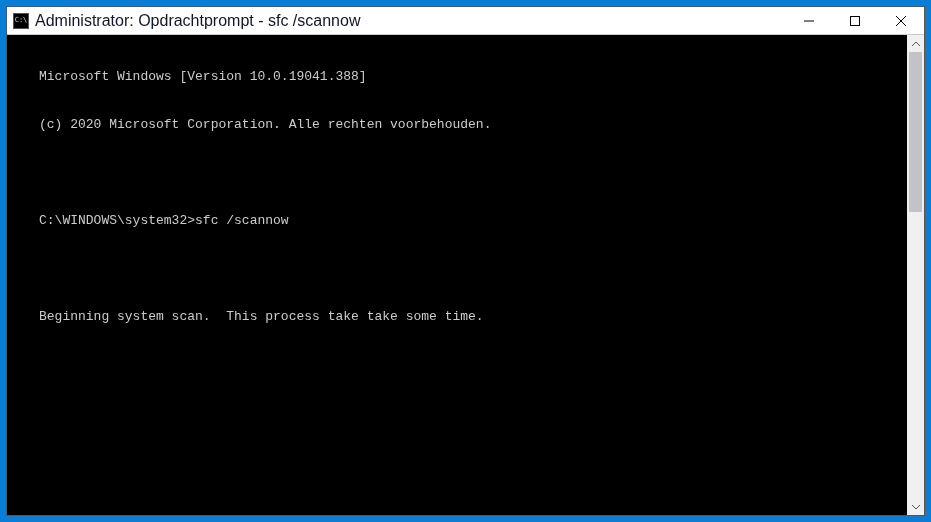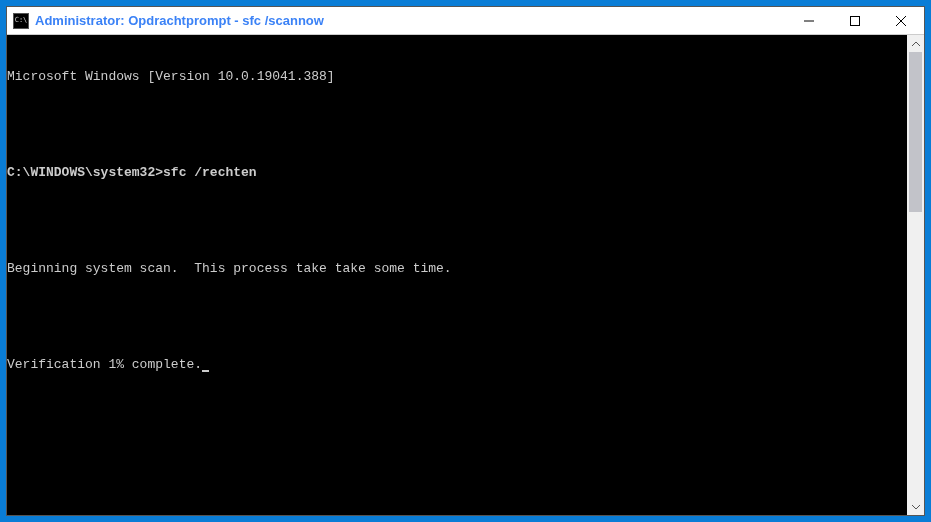--- a/index.html
+++ b/index.html
@@ -39,59 +39,59 @@
       justify-content: center;
       border: 1px solid #555;
     }
     .titlebar-icon-inner {
       color: #ccc;
       font-size: 7px;
       font-family: monospace;
       line-height: 1;
     }
     .titlebar-text {
-      font-size: 13px;
-      color: #3b82f6;
+      font-size: 16px;
+      color: #0f172a;
       flex: 1;
       white-space: nowrap;
       overflow: hidden;
-      font-weight: bold;
     }
     .window-controls {
       display: flex;
       height: 100%;
     }
     .wc-btn {
       width: 46px;
       height: 100%;
       display: flex;
       align-items: center;
       justify-content: center;
       color: #000;
       font-size: 10px;
     }
     .wc-btn svg { width: 10px; height: 10px; }
     .body-area {
       flex: 1;
       display: flex;
       background: #000;
+      padding-left: 32px;
     }
     .console {
       flex: 1;
       background: #000;
       color: #ccc;
       font-family: Consolas, "Courier New", monospace;
       font-size: 13px;
       line-height: 16px;
       padding: 2px 0 0 0;
       white-space: pre;
       overflow: hidden;
     }
     .console .line { min-height: 16px; }
-    .prompt-line .prompt, .prompt-line .cmd { display: inline; font-weight: bold; }
+    .prompt-line .prompt, .prompt-line .cmd { display: inline; }
     .cursor {
       display: inline-block;
       width: 7px;
       height: 2px;
       background: #ccc;
       vertical-align: bottom;
       margin-bottom: 1px;
     }
     .scrollbar {
       width: 17px;
@@ -146,26 +146,26 @@
         <svg viewBox="0 0 10 10">
             <line x1="0" y1="0" x2="10" y2="10" stroke="currentColor" stroke-width="1"></line>
             <line x1="10" y1="0" x2="0" y2="10" stroke="currentColor" stroke-width="1"></line>
           </svg>
       </div>
     </div>
   </div>
   <div class="body-area">
     <div class="console">
       <div class="line">Microsoft Windows [Version 10.0.19041.388]</div>
+      <div class="line">(c) 2020 Microsoft Corporation. Alle rechten voorbehouden.</div>
       <div class="line"></div>
-      <div class="line prompt-line"><span class="prompt">C:\WINDOWS\system32&gt;</span><span class="cmd">sfc /rechten</span></div>
+      <div class="line prompt-line"><span class="prompt">C:\WINDOWS\system32&gt;</span><span class="cmd">sfc /scannow</span></div>
       <div class="line"></div>
       <div class="line">Beginning system scan.  This process take take some time.</div>
       <div class="line"></div>
-      <div class="line"><span>Verification 1% complete.</span><span class="cursor"></span></div>
     </div>
     <div class="scrollbar">
       <div class="sb-btn">
         <svg width="8" height="8" viewBox="0 0 8 8">
             <path d="M0 6 L4 2 L8 6" fill="none" stroke="#555" stroke-width="1"></path>
           </svg>
       </div>
       <div class="sb-track">
         <div class="sb-thumb"></div>
       </div>

